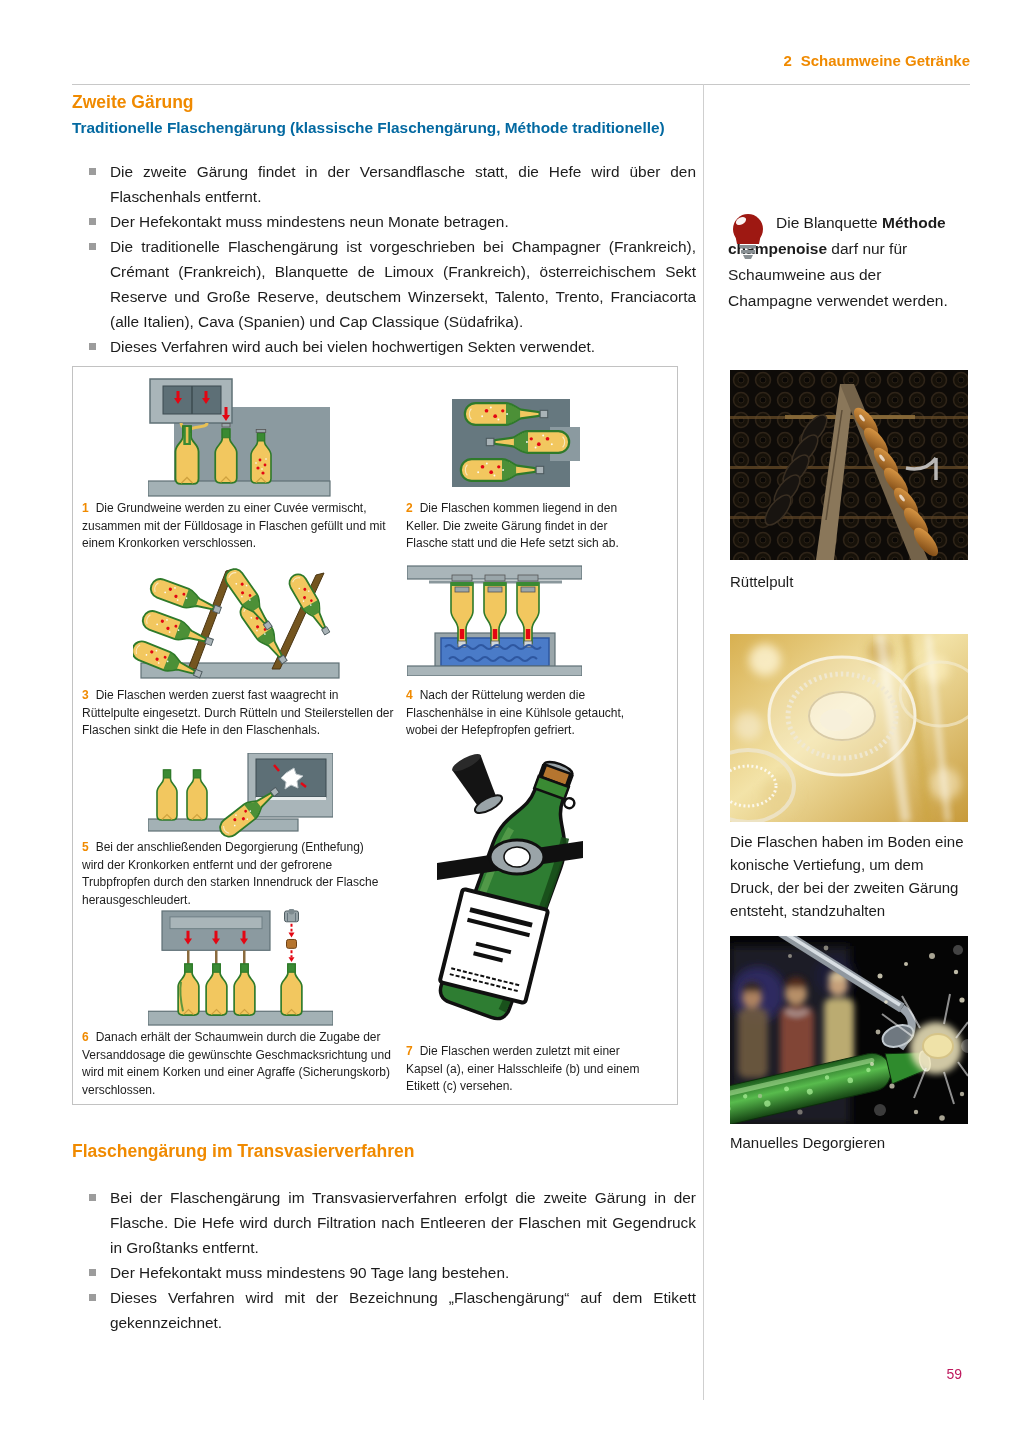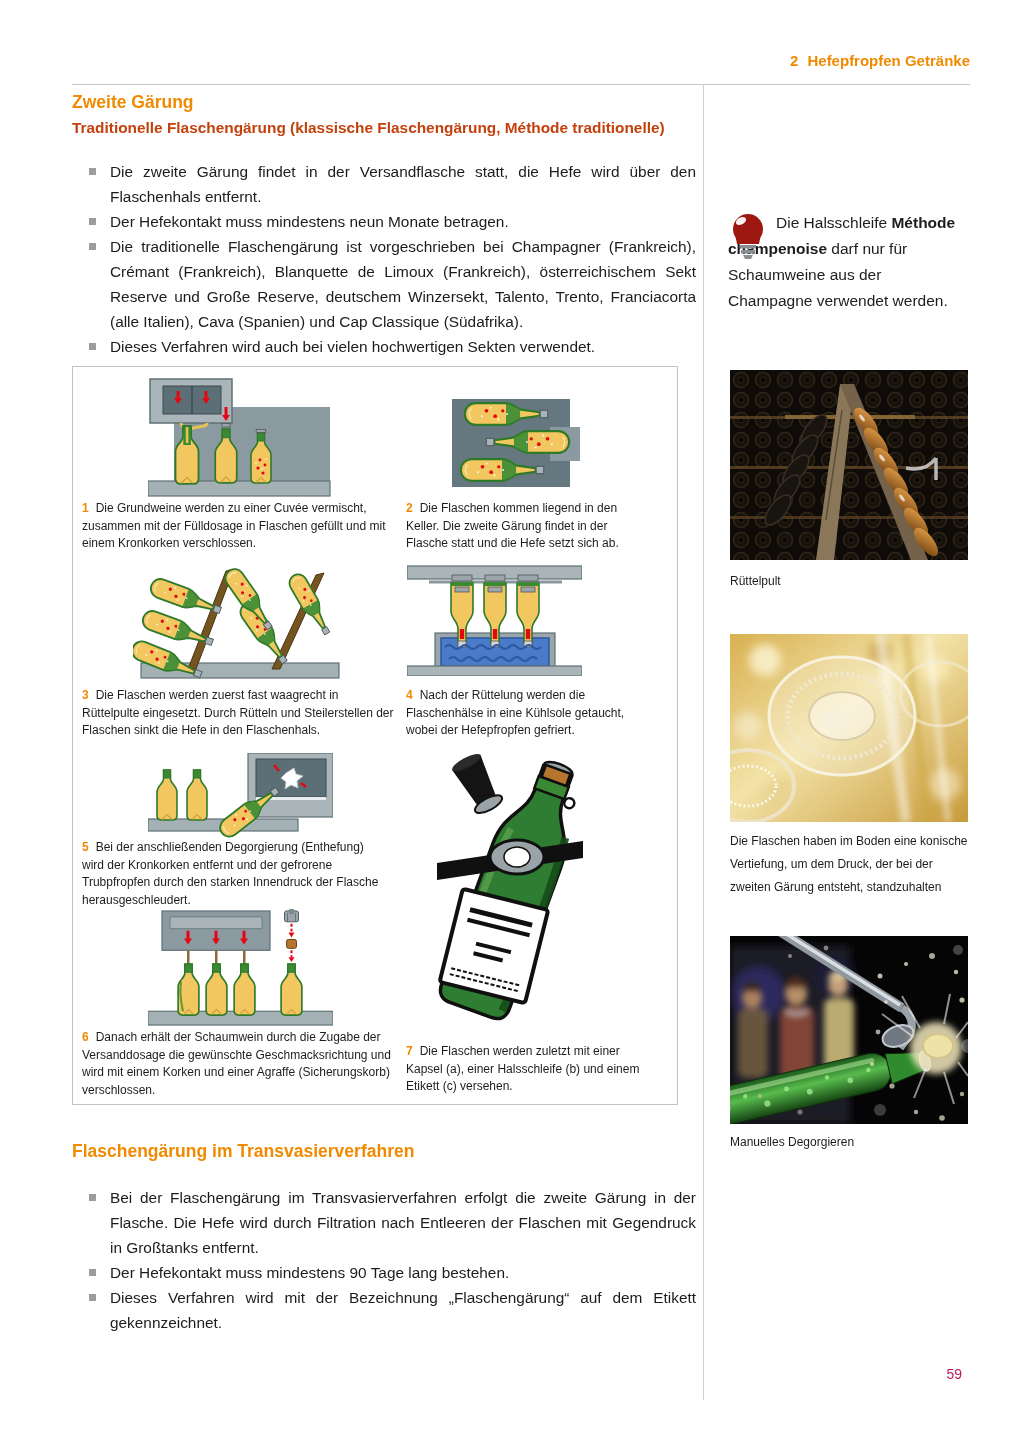--- a/index.html
+++ b/index.html
@@ -3,35 +3,35 @@
 <meta charset="utf-8">
 <style>
   html,body{margin:0;padding:0;background:#fff;}
   .page{position:relative;width:1018px;height:1440px;background:#fff;overflow:hidden;
         font-family:"Liberation Sans","DejaVu Sans",sans-serif;color:#1c1c1c;}
   .hdr{position:absolute;top:52px;right:48px;font-size:15px;font-weight:bold;color:#f08a00;}
   .hdr .num{margin-right:9px;}
   .rule{position:absolute;top:84px;left:72px;width:898px;height:1px;background:#c8c8c8;}
   .vline{position:absolute;top:84px;left:703px;width:1px;height:1316px;background:#cfcfcf;}
   .h-orange{position:absolute;left:72px;font-size:17.5px;font-weight:bold;color:#f08a00;}
-  .h-bold{position:absolute;left:72px;font-size:15.4px;font-weight:bold;color:#c2410c;white-space:nowrap;}
+  .h-bold{position:absolute;left:72px;font-size:15.4px;font-weight:bold;color:#0369a1;white-space:nowrap;}
   ul.blist{position:absolute;left:72px;width:608px;margin:16px;padding:0;list-style:none;
            font-size:15.4px;line-height:25px;text-align:justify;}
   ul.blist li{position:relative;padding-left:22px;}
   ul.blist li::before{content:"";position:absolute;left:1px;top:9px;width:7px;height:7px;background:#9c9c9c;}
   .schema-box{position:absolute;left:72px;top:366px;width:604px;height:737px;border:1px solid #c2c2c2;background:#fff;}
   .cell{position:absolute;}
   .cap{position:absolute;font-size:12px;line-height:17.5px;color:#1d1d1d;text-align:left;}
   .cap .n{color:#f08a00;font-weight:bold;margin-right:7px;}
   .sb-tip{position:absolute;left:728px;top:210px;width:242px;font-size:15.5px;line-height:26px;color:#1c1c1c;}
   .sb-tip .bulb{position:absolute;left:0;top:2px;}
   .sb-tip .indent{display:inline-block;width:48px;height:1px;}
   .sb-tip b{font-weight:bold;}
   .fig{position:absolute;left:730px;width:238px;overflow:hidden;}
-  .figcap{position:absolute;left:730px;width:240px;font-size:12px;line-height:23px;color:#1c1c1c;}
+  .figcap{position:absolute;left:730px;width:240px;font-size:15px;line-height:23px;color:#1c1c1c;}
   .pgnum{position:absolute;top:1366px;right:56px;font-size:14px;color:#be185d;}
   svg{display:block;}
 </style>
 </head>
 <body>
 
 <div class="page">
 
   <svg width="0" height="0" style="position:absolute" aria-hidden="true">
     <defs>
@@ -75,21 +75,21 @@
         <circle cx="18" cy="14" r="0.9" fill="#fff" opacity="0.9"></circle>
           <circle cx="26" cy="6" r="0.9" fill="#fff" opacity="0.9"></circle>
           <circle cx="33" cy="17" r="0.9" fill="#fff" opacity="0.9"></circle>
           <circle cx="41" cy="12" r="0.9" fill="#fff" opacity="0.9"></circle>
         <path d="M8,7 a8,8 0 0 0 0,10" fill="none" stroke="#fff" opacity="0.6" stroke-width="1.2"></path>
       </symbol>
     </defs>
   </svg>
 
   <div class="hdr">
-    <span class="num">2</span><span>Hefepfropfen Getränke</span>
+    <span class="num">2</span><span>Schaumweine Getränke</span>
   </div>
   <div class="rule"></div>
   <div class="vline"></div>
 
   <div class="h-orange" style="top:92px">Zweite Gärung</div>
   <div class="h-bold" style="top:119px">Traditionelle Flaschengärung (klassische Flaschengärung, Méthode traditionelle)</div>
   <ul class="blist" style="top:143px">
     <li>Die zweite Gärung findet in der Versandflasche statt, die Hefe wird über den Flaschenhals entfernt.</li>
     <li>Der Hefekontakt muss mindestens neun Monate betragen.</li>
     <li>Die traditionelle Flaschengärung ist vorgeschrieben bei Champagner (Frankreich), Crémant (Frankreich), Blanquette de Limoux (Frankreich), österreichischem Sekt Reserve und Große Reserve, deutschem Winzersekt, Talento, Trento, Franciacorta (alle Italien), Cava (Spanien) und Cap Classique (Südafrika).</li>
@@ -318,21 +318,21 @@
     <span class="bulb">
       <svg width="40" height="48" viewBox="0 0 40 48">
         <circle cx="20" cy="17" r="15" fill="#9e1812"></circle>
         <path d="M7,22 a15,15 0 0 0 26,0 l-2,10 h-22 z" fill="#9e1812"></path>
         <ellipse cx="13" cy="9" rx="5.5" ry="3.5" transform="rotate(-30 13 9)" fill="#fff" opacity="0.95"></ellipse>
         <rect x="12" y="33" width="16" height="3.5" fill="#888f93"></rect>
         <rect x="13" y="38" width="14" height="3.5" fill="#888f93"></rect>
         <path d="M15,43 h10 l-2,4 h-6 z" fill="#888f93"></path>
       </svg>
     </span>
-    <span class="indent"></span><span>Die Halsschleife </span><b>Méthode champenoise</b><span> darf nur für Schaumweine aus der Champagne verwendet werden.</span>
+    <span class="indent"></span><span>Die Blanquette </span><b>Méthode champenoise</b><span> darf nur für Schaumweine aus der Champagne verwendet werden.</span>
   </div>
 
   <div class="fig" style="top:370px;height:190px">
     <svg viewBox="0 0 238 190" width="238" height="190">
       <rect width="238" height="190" fill="#0c0906"></rect>
       <rect width="238" height="190" fill="url(#cellar)" opacity="0.9"></rect>
       <rect y="46" width="238" height="3" fill="#6b4f2a" opacity="0.7"></rect>
       <rect x="55" y="45" width="130" height="4" fill="#8a6a38" opacity="0.9"></rect>
       <rect y="96" width="238" height="3" fill="#6b4f2a" opacity="0.7"></rect>
       <rect y="146" width="238" height="3" fill="#5e4526" opacity="0.7"></rect>

